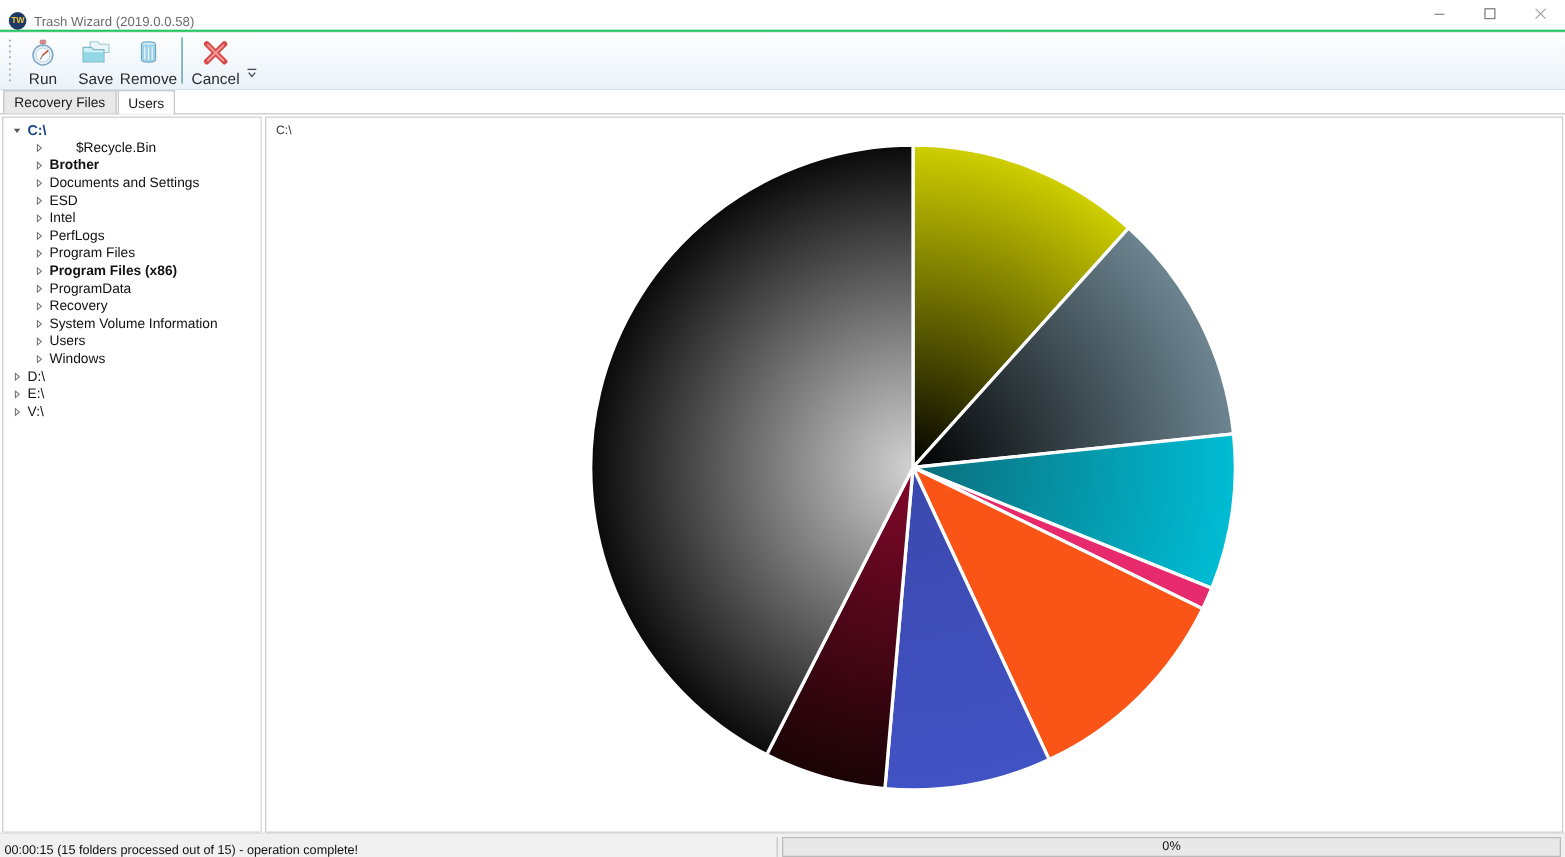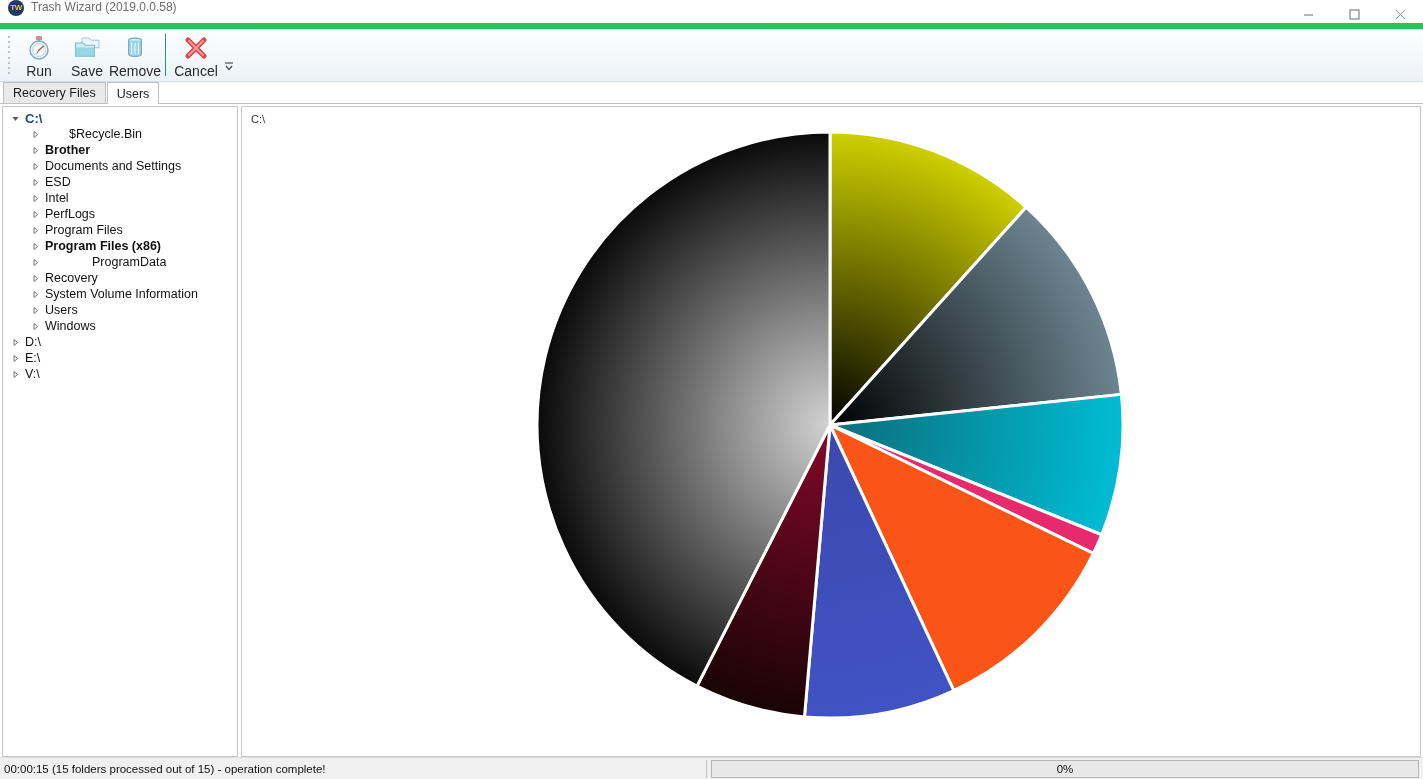--- a/index.html
+++ b/index.html
@@ -13,23 +13,23 @@
   #app {
     position: relative;
     width: 1423px; height: 779px;
     display: flex; flex-direction: column;
     background: #ffffff;
   }
 
   
   .titlebar {
     height: 29px; min-height: 29px;
-    display: flex; align-items: flex-start;
-    background: #ffffff;
-    border-bottom: 6px solid #22c55e;
+    display: flex; align-items: flex-end;
+    background: #ffffff;
+    border-bottom: 2px solid #22c55e;
     position: relative;
   }
   .title-icon {
     width: 16px; height: 16px; margin-left: 8px; margin-right: 7px;
     border-radius: 50%;
     background: #1f3864;
     display: flex; align-items: center; justify-content: center;
     color: #e8c547; font-size: 8px; font-weight: bold;
     line-height: 1;
     letter-spacing: -0.5px;
@@ -162,21 +162,21 @@
     line-height: 1;
   }
   .tnode .arrow svg { display: block; }
   .tnode .lbl { padding-left: 3px; }
   .tnode.root > .lbl { color: #1c4587; font-weight: bold; font-size: 13px; }
   .tnode.bold > .lbl { font-weight: bold; }
 
   
   .statusbar {
     height: 22px; min-height: 22px;
-    display: flex; align-items: center;
+    display: flex; align-items: flex-end;
     background: #f0f0f0;
     border-top: 1px solid #dcdcdc;
     font-size: 11.5px; color: #101010;
   }
   .status-text {
     padding-left: 4px;
     width: 706px; min-width: 706px;
     white-space: nowrap;
     overflow: hidden;
   }
@@ -375,21 +375,21 @@
           <span class="lbl">Program Files</span>
         </div>
         <div class="tnode bold" style="padding-left: 26px;">
           <span class="arrow">
             <svg width="9" height="9" viewBox="0 0 9 9">
               <path d="M3 1.5 L6.6 4.5 L3 7.5 Z" fill="none" stroke="#777" stroke-width="1"></path>
             </svg>
           </span>
           <span class="lbl">Program Files (x86)</span>
         </div>
-        <div class="tnode" style="padding-left: 26px; gap: 47px;">
+        <div class="tnode" style="padding-left: 26px;">
           <span class="arrow">
             <svg width="9" height="9" viewBox="0 0 9 9">
               <path d="M3 1.5 L6.6 4.5 L3 7.5 Z" fill="none" stroke="#777" stroke-width="1"></path>
             </svg>
           </span>
           <span class="lbl">ProgramData</span>
         </div>
         <div class="tnode" style="padding-left: 26px;">
           <span class="arrow">
             <svg width="9" height="9" viewBox="0 0 9 9">

